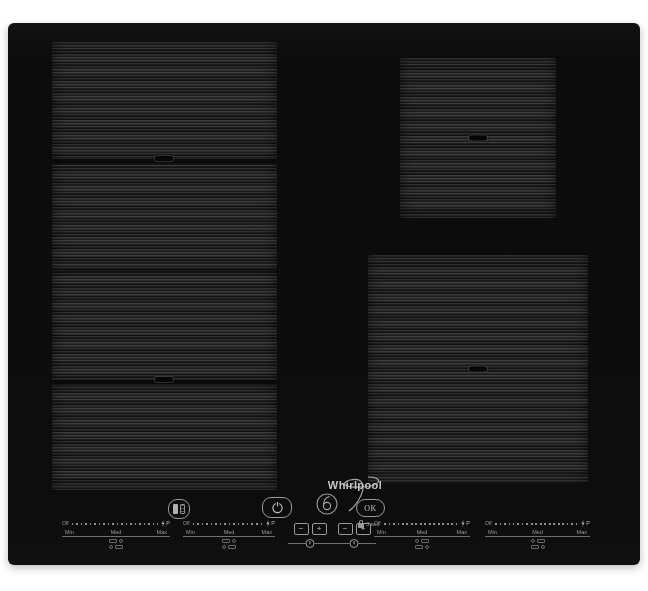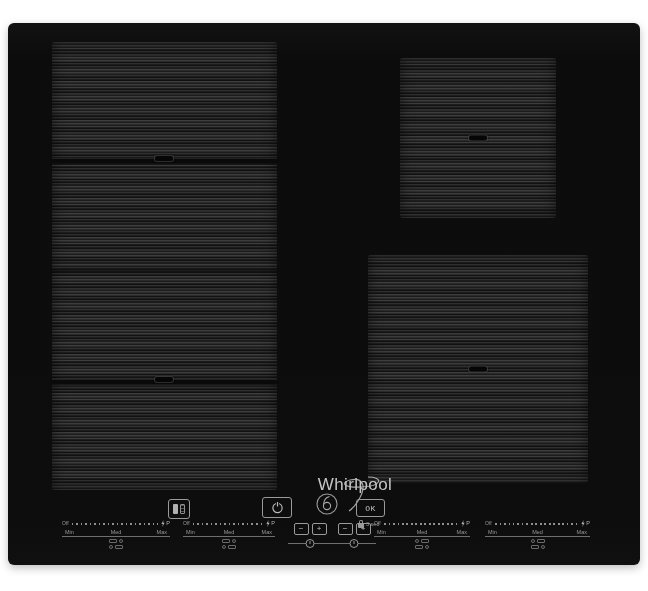--- a/index.html
+++ b/index.html
@@ -14,24 +14,24 @@
     box-shadow:inset 0 0 14px rgba(0,0,0,0.55);}
   .zone-flexi{left:44px;top:19px;width:225px;height:448px;}
   .zone-tr{left:392px;top:35px;width:156px;height:160px;}
   .zone-br{left:360px;top:232px;width:220px;height:228px;}
   .divider{position:absolute;left:0;width:100%;height:4px;background:#0a0a0a;border-top:1px solid rgba(255,255,255,0.10);box-shadow:0 1px 2px rgba(0,0,0,0.8);}
   .divider.soft{opacity:0.55;height:3px;}
   .zone-mark{position:absolute;width:18px;height:5px;background:#060606;border-radius:2px;box-shadow:0 0 0 1px rgba(120,120,120,0.35), 0 0 3px rgba(0,0,0,0.9);}
   .zone-mark.center{left:50%;top:50%;transform:translate(-50%,-50%);}
   
   .logo{position:absolute;left:292px;top:452px;width:110px;height:34px;text-align:center;}
-  .logo-text{color:#c6c6c6;font-size:17px;letter-spacing:0.4px;font-weight:400;}
+  .logo-text{color:#c6c6c6;font-size:11px;letter-spacing:0.4px;font-weight:700;}
   .logo-swirl{position:absolute;left:8px;top:-8px;pointer-events:none;}
   
-  .sq-btn{position:absolute;border:1px solid #9a9a9a;border-radius:3px;background:transparent;color:#b8b8b8;display:flex;align-items:center;justify-content:center;box-sizing:border-box;padding:0;font-family:Liberation Mono, monospace;}
+  .sq-btn{position:absolute;border:1px solid #9a9a9a;border-radius:9px;background:transparent;color:#b8b8b8;display:flex;align-items:center;justify-content:center;box-sizing:border-box;padding:0;font-family:Liberation Serif, serif;}
   .btn-flexi{left:160px;top:476px;width:22px;height:20px;}
   .flexi-glyph{display:flex;gap:2px;}
   .flexi-glyph .bar-a{width:5px;height:10px;background:#b0b0b0;border-radius:1px;}
   .flexi-glyph .bar-b{width:5px;height:10px;border:1px solid #8f8f8f;border-radius:1px;box-sizing:border-box;background:repeating-linear-gradient(180deg,#555 0 1px,transparent 1px 3px);}
   .btn-power{left:254px;top:474px;width:30px;height:21px;}
   .btn-ok{left:348px;top:476px;width:29px;height:18px;font-size:8px;color:#c0c0c0;letter-spacing:0.5px;}
   .sense-btn{position:absolute;left:307px;top:469px;width:24px;height:24px;background:transparent;border:none;padding:0;}
   .lock-row{position:absolute;left:350px;top:497px;display:flex;align-items:center;gap:2px;color:#9a9a9a;font-size:5.5px;}
   .lock-glyph{position:relative;width:6px;height:5px;background:#9a9a9a;border-radius:1px;margin-top:3px;}
   .lock-glyph::before{content:"";position:absolute;left:1px;top:-3px;width:4px;height:4px;border:1px solid #9a9a9a;border-bottom:none;border-radius:3px 3px 0 0;box-sizing:border-box;}

